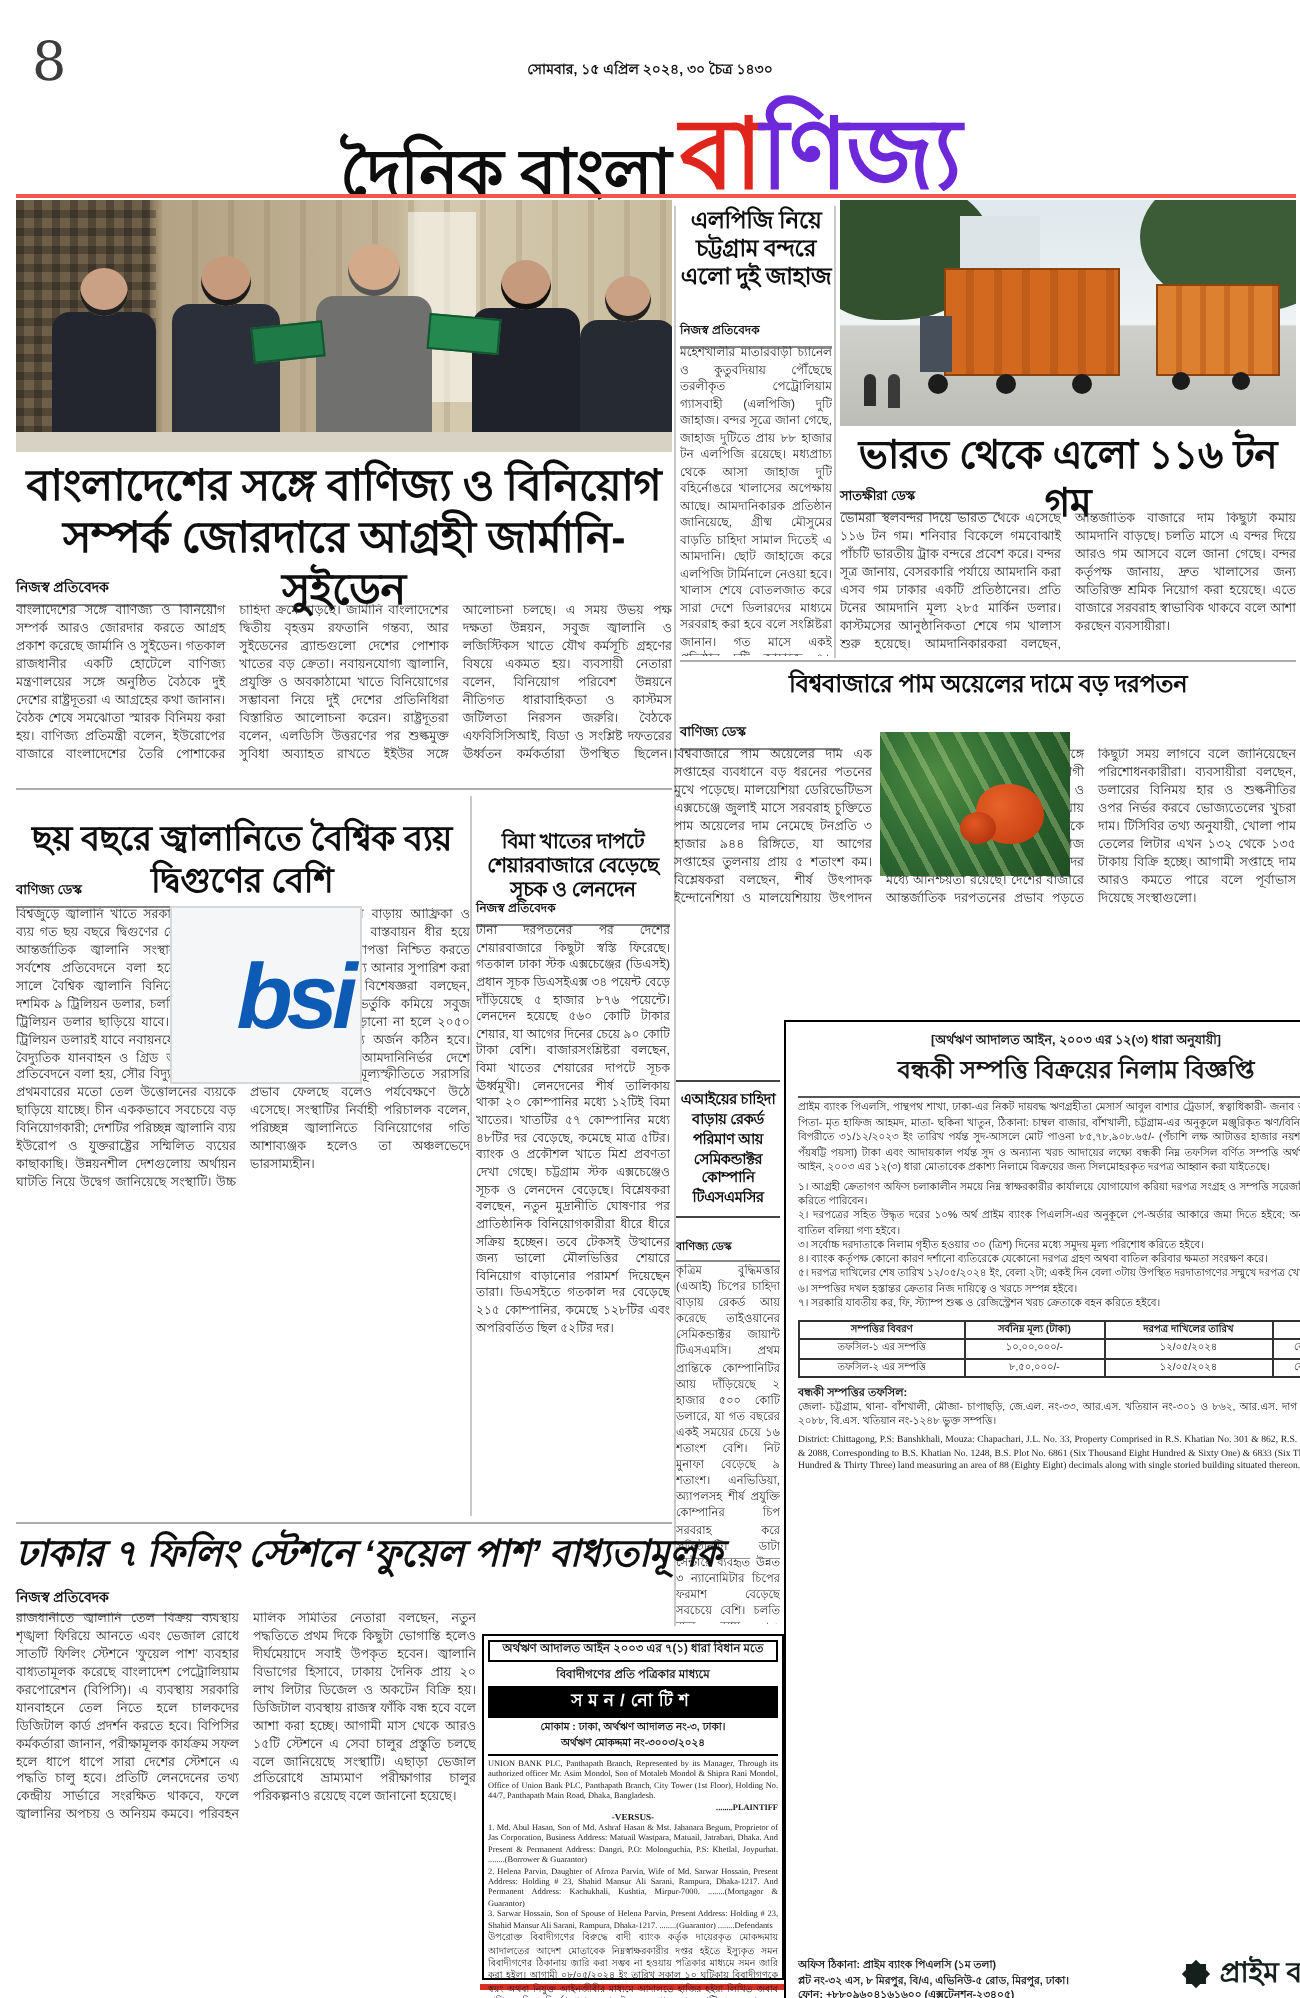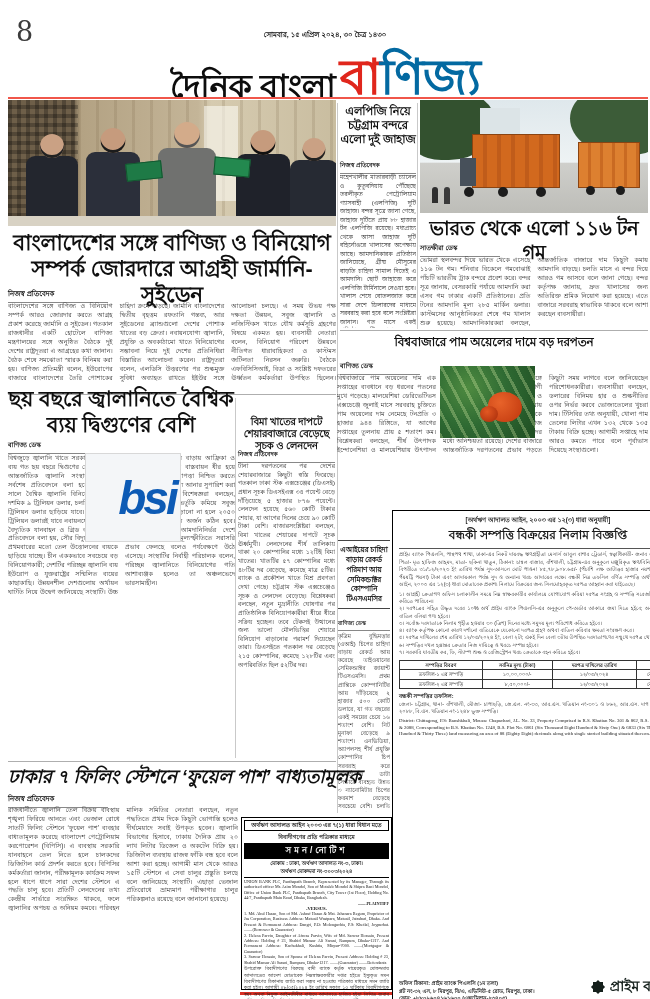--- a/index.html
+++ b/index.html
@@ -30,21 +30,21 @@
 <body>
 
 <div class="page">
 
   <div class="abs" style="left:16px;top:16px;font-family:'DejaVu Serif',serif;font-size:27px;color:#3c3c3c;">8</div>
 
   <div class="abs" style="left:0;top:29px;width:650px;text-align:center;font-size:7px;font-weight:700;color:#111;">সোমবার, ১৫ এপ্রিল ২০২৪, ৩০ চৈত্র ১৪৩০</div>
 
   <div class="abs" style="left:0;top:40px;width:650px;text-align:center;white-space:nowrap;">
     <span style="font-size:33px;font-weight:800;color:#0d0d0d;vertical-align:-4px;letter-spacing:-0.5px;">দৈনিক বাংলা</span>
-    <span style="font-size:49px;font-weight:900;color:#e0261c;letter-spacing:-1px;">বা</span><span style="font-size:49px;font-weight:900;color:#0369a1;letter-spacing:-1px;">ণিজ্য</span>
+    <span style="font-size:49px;font-weight:900;color:#e0261c;letter-spacing:-1px;">বা</span><span style="font-size:49px;font-weight:900;color:#6d28d9;letter-spacing:-1px;">ণিজ্য</span>
   </div>
 
   <div class="abs" style="left:8px;top:97px;width:640px;height:2px;background:#f0564a;"></div>
 
   <div class="abs vrule" style="left:337px;top:103px;height:710px;"></div>
   <div class="abs vrule" style="left:417px;top:103px;height:226px;"></div>
   <div class="abs vrule" style="left:235px;top:398px;height:360px;"></div>
   <div class="abs hrule" style="left:8px;top:394px;width:328px;"></div>
   <div class="abs hrule" style="left:8px;top:761px;width:328px;"></div>
   <div class="abs hrule" style="left:340px;top:330px;width:308px;"></div>
@@ -115,21 +115,21 @@
   <div class="abs hl" style="left:340px;top:335px;width:308px;font-size:12px;">বিশ্ববাজারে পাম অয়েলের দামে বড় দরপতন</div>
   <div class="abs byline" style="left:340px;top:361px;width:80px;font-size:6.5px;">বাণিজ্য ডেস্ক</div>
   <div class="abs body-txt cols3" style="left:337px;top:374px;width:311px;height:162px;z-index:1;">বিশ্ববাজারে পাম অয়েলের দাম এক সপ্তাহের ব্যবধানে বড় ধরনের পতনের মুখে পড়েছে। মালয়েশিয়া ডেরিভেটিভস এক্সচেঞ্জে জুলাই মাসে সরবরাহ চুক্তিতে পাম অয়েলের দাম নেমেছে টনপ্রতি ৩ হাজার ৯৪৪ রিঙ্গিতে, যা আগের সপ্তাহের তুলনায় প্রায় ৫ শতাংশ কম। বিশ্লেষকরা বলছেন, শীর্ষ উৎপাদক ইন্দোনেশিয়া ও মালয়েশিয়ায় উৎপাদন বাড়ায় সরবরাহ বেড়েছে। একই সঙ্গে সয়াবিন তেলের দাম কমায় প্রতিযোগী বাজারে চাপ তৈরি হয়েছে। ভারত ও চীনের আমদানি চাহিদা কমে যাওয়ায় দরপতন আরও ত্বরান্বিত হয়েছে। এদিকে মধ্যপ্রাচ্যে যুদ্ধ পরিস্থিতি এবং জাহাজ ভাড়া বৃদ্ধির কারণে আমদানিকারকদের মধ্যে অনিশ্চয়তা রয়েছে। দেশের বাজারে আন্তর্জাতিক দরপতনের প্রভাব পড়তে কিছুটা সময় লাগবে বলে জানিয়েছেন পরিশোধনকারীরা। ব্যবসায়ীরা বলছেন, ডলারের বিনিময় হার ও শুল্কনীতির ওপর নির্ভর করবে ভোজ্যতেলের খুচরা দাম। টিসিবির তথ্য অনুযায়ী, খোলা পাম তেলের লিটার এখন ১৩২ থেকে ১৩৫ টাকায় বিক্রি হচ্ছে। আগামী সপ্তাহে দাম আরও কমতে পারে বলে পূর্বাভাস দিয়েছে সংস্থাগুলো।</div>
   <div class="abs photo" style="left:440px;top:366px;width:95px;height:72px;z-index:2;
        background:radial-gradient(circle at 30% 30%,#4e8a40 0%,#2f6b33 45%,#1f4d22 100%);">
     <div class="abs" style="left:0;top:0;width:95px;height:72px;background:repeating-linear-gradient(62deg,rgba(220,240,170,.30) 0 3px,transparent 3px 11px);"></div>
     <div class="abs" style="left:48px;top:26px;width:34px;height:30px;background:radial-gradient(circle at 35% 35%,#e8632a,#bf360c);border-radius:46% 54% 50% 50%;"></div>
     <div class="abs" style="left:40px;top:40px;width:18px;height:16px;background:radial-gradient(circle at 40% 35%,#e25822,#a62b0a);border-radius:50%;"></div>
   </div>
 
-  <div class="abs hl" style="left:8px;top:386px;width:226px;font-size:21px;">ছয় বছরে জ্বালানিতে বৈশ্বিক ব্যয় দ্বিগুণের বেশি</div>
+  <div class="abs hl" style="left:8px;top:410px;width:226px;font-size:17px;">ছয় বছরে জ্বালানিতে বৈশ্বিক ব্যয় দ্বিগুণের বেশি</div>
   <div class="abs byline" style="left:8px;top:440px;width:80px;font-size:6.5px;">বাণিজ্য ডেস্ক</div>
   <div class="abs body-txt cols2" style="left:8px;top:454px;width:227px;height:306px;z-index:1;">বিশ্বজুড়ে জ্বালানি খাতে সরকারি-বেসরকারি ব্যয় গত ছয় বছরে দ্বিগুণের বেশি বেড়েছে। আন্তর্জাতিক জ্বালানি সংস্থার (আইইএ) সর্বশেষ প্রতিবেদনে বলা হয়েছে, ২০১৯ সালে বৈশ্বিক জ্বালানি বিনিয়োগ ছিল ১ দশমিক ৯ ট্রিলিয়ন ডলার, চলতি বছর তা ৩ ট্রিলিয়ন ডলার ছাড়িয়ে যাবে। এর মধ্যে ২ ট্রিলিয়ন ডলারই যাবে নবায়নযোগ্য জ্বালানি, বৈদ্যুতিক যানবাহন ও গ্রিড আধুনিকায়নে। প্রতিবেদনে বলা হয়, সৌর বিদ্যুতে বিনিয়োগ প্রথমবারের মতো তেল উত্তোলনের ব্যয়কে ছাড়িয়ে যাচ্ছে। চীন এককভাবে সবচেয়ে বড় বিনিয়োগকারী; দেশটির পরিচ্ছন্ন জ্বালানি ব্যয় ইউরোপ ও যুক্তরাষ্ট্রের সম্মিলিত ব্যয়ের কাছাকাছি। উন্নয়নশীল দেশগুলোয় অর্থায়ন ঘাটতি নিয়ে উদ্বেগ জানিয়েছে সংস্থাটি। উচ্চ সুদহার ও ঋণের ব্যয় বাড়ায় আফ্রিকা ও দক্ষিণ এশিয়ায় প্রকল্প বাস্তবায়ন ধীর হয়ে পড়েছে। জ্বালানি নিরাপত্তা নিশ্চিত করতে সরবরাহ শৃঙ্খলে বৈচিত্র্য আনার সুপারিশ করা হয়েছে প্রতিবেদনে। বিশেষজ্ঞরা বলছেন, জীবাশ্ম জ্বালানিতে ভর্তুকি কমিয়ে সবুজ রূপান্তরে প্রণোদনা বাড়ানো না হলে ২০৫০ সালের নিট-শূন্য লক্ষ্য অর্জন কঠিন হবে। বাংলাদেশের মতো আমদানিনির্ভর দেশে জ্বালানি ব্যয়ের চাপ মূল্যস্ফীতিতে সরাসরি প্রভাব ফেলছে বলেও পর্যবেক্ষণে উঠে এসেছে। সংস্থাটির নির্বাহী পরিচালক বলেন, পরিচ্ছন্ন জ্বালানিতে বিনিয়োগের গতি আশাব্যঞ্জক হলেও তা অঞ্চলভেদে ভারসাম্যহীন।</div>
   <div class="abs photo" style="left:85px;top:453px;width:94px;height:87px;background:#f4f6f8;border:1px solid #d8d8d8;z-index:2;display:flex;align-items:center;justify-content:center;">
     <span style="font-size:46px;font-weight:900;font-style:italic;color:#0d5bb5;letter-spacing:-3px;margin-left:28px;">bsi</span>
   </div>
 
   <div class="abs hl" style="left:237px;top:416px;width:99px;font-size:10px;">বিমা খাতের দাপটে শেয়ারবাজারে বেড়েছে সূচক ও লেনদেন</div>
   <div class="abs byline" style="left:238px;top:449px;width:97px;font-size:6px;">নিজস্ব প্রতিবেদক</div>
   <div class="abs body-txt" style="left:238px;top:462px;width:97px;height:350px;font-size:6.1px;">টানা দরপতনের পর দেশের শেয়ারবাজারে কিছুটা স্বস্তি ফিরেছে। গতকাল ঢাকা স্টক এক্সচেঞ্জের (ডিএসই) প্রধান সূচক ডিএসইএক্স ৩৪ পয়েন্ট বেড়ে দাঁড়িয়েছে ৫ হাজার ৮৭৬ পয়েন্টে। লেনদেন হয়েছে ৫৬০ কোটি টাকার শেয়ার, যা আগের দিনের চেয়ে ৯০ কোটি টাকা বেশি। বাজারসংশ্লিষ্টরা বলছেন, বিমা খাতের শেয়ারের দাপটে সূচক ঊর্ধ্বমুখী। লেনদেনের শীর্ষ তালিকায় থাকা ২০ কোম্পানির মধ্যে ১২টিই বিমা খাতের। খাতটির ৫৭ কোম্পানির মধ্যে ৪৮টির দর বেড়েছে, কমেছে মাত্র ৫টির। ব্যাংক ও প্রকৌশল খাতে মিশ্র প্রবণতা দেখা গেছে। চট্টগ্রাম স্টক এক্সচেঞ্জেও সূচক ও লেনদেন বেড়েছে। বিশ্লেষকরা বলছেন, নতুন মুদ্রানীতি ঘোষণার পর প্রাতিষ্ঠানিক বিনিয়োগকারীরা ধীরে ধীরে সক্রিয় হচ্ছেন। তবে টেকসই উত্থানের জন্য ভালো মৌলভিত্তির শেয়ারে বিনিয়োগ বাড়ানোর পরামর্শ দিয়েছেন তারা। ডিএসইতে গতকাল দর বেড়েছে ২১৫ কোম্পানির, কমেছে ১২৮টির এবং অপরিবর্তিত ছিল ৫২টির দর।</div>
 

